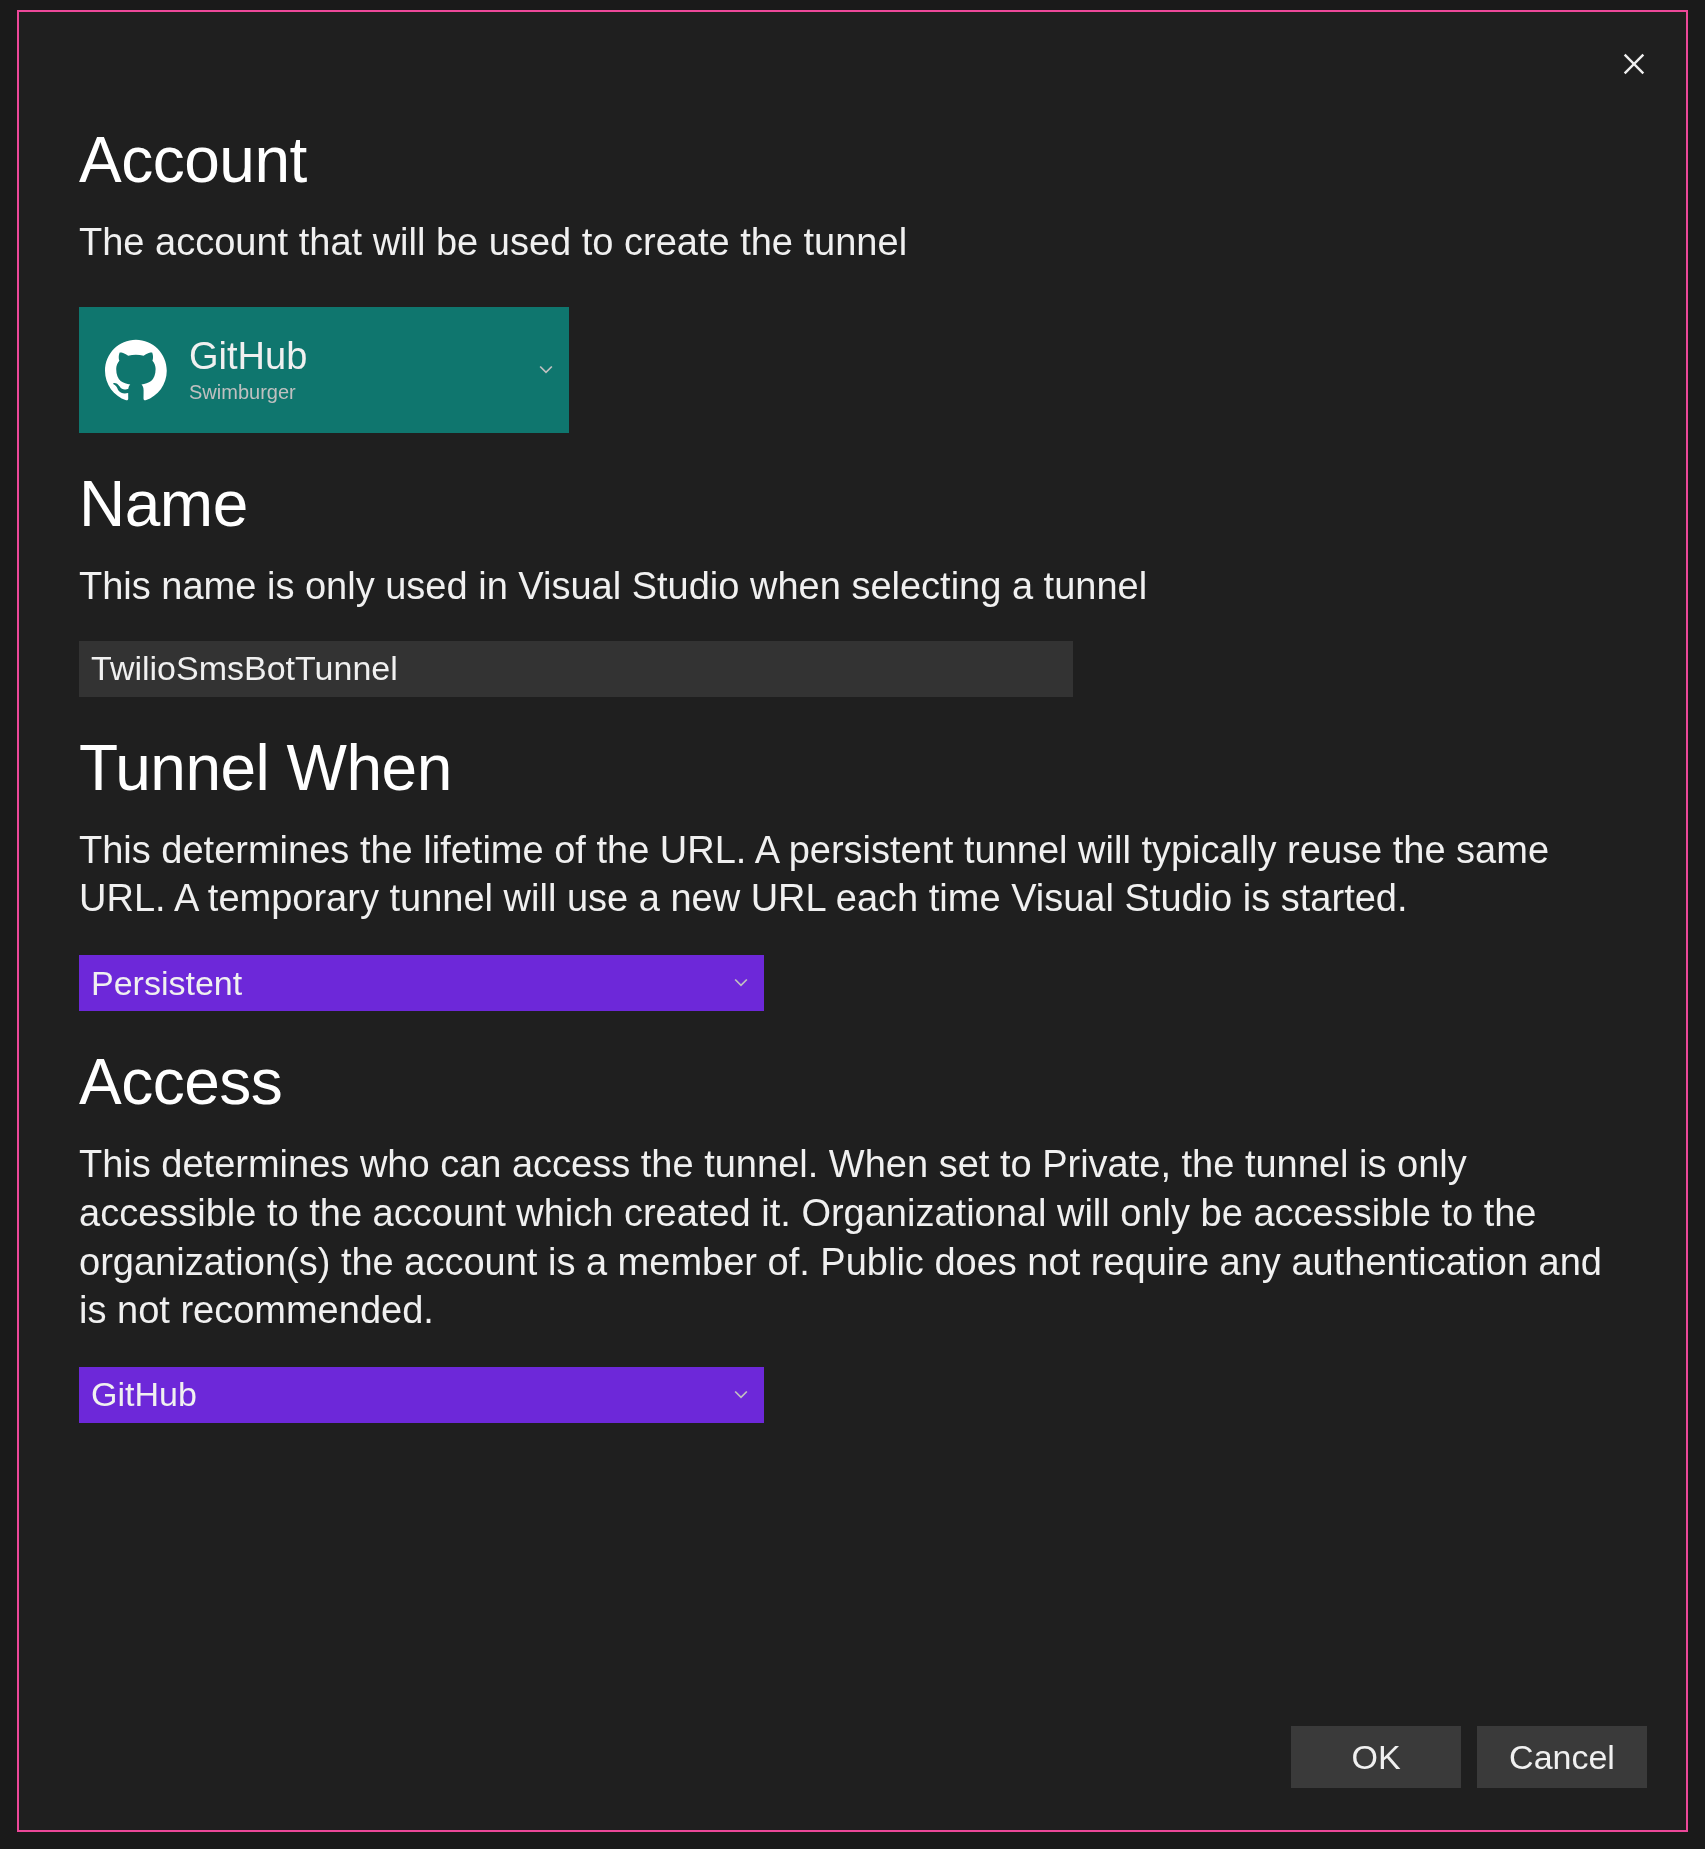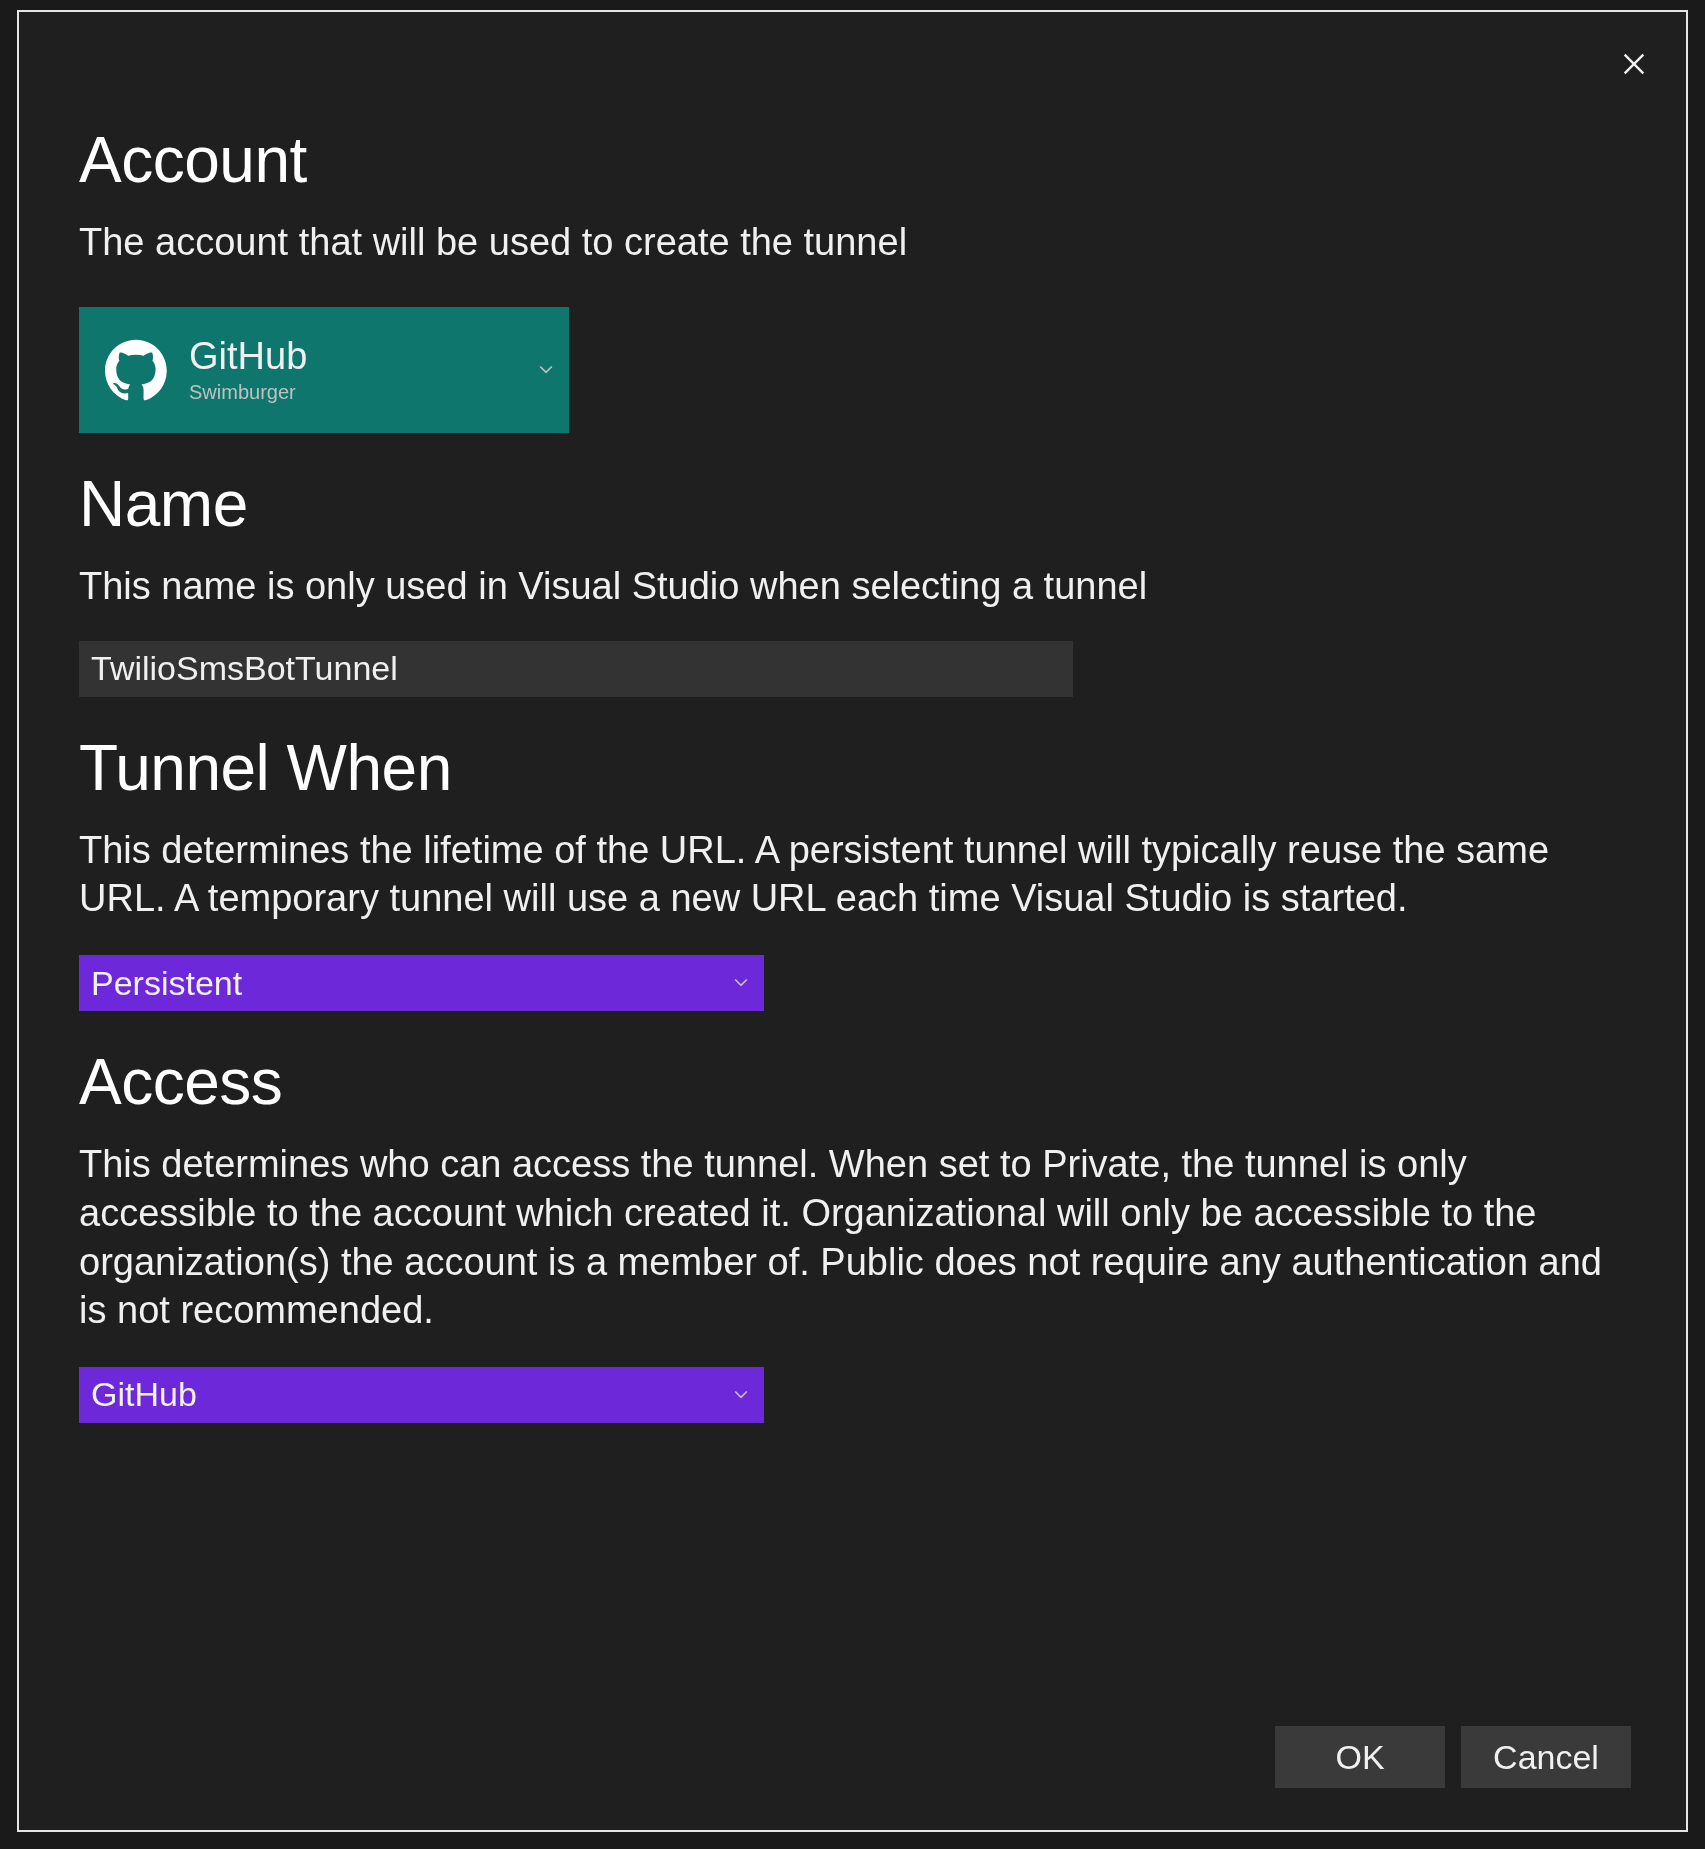--- a/index.html
+++ b/index.html
@@ -16,21 +16,21 @@
       position: relative;
       overflow: hidden;
     }
     .dialog {
       position: absolute;
       top: 10px;
       left: 17px;
       right: 17px;
       bottom: 17px;
       background: #1f1f1f;
-      border: 2px solid #e5e5e5;
+      border: 2px solid #ec4899;
       padding: 60px 60px 24px 60px;
     }
     .close-btn {
       position: absolute;
       top: 32px;
       right: 32px;
       width: 40px;
       height: 40px;
       display: flex;
       align-items: center;
@@ -145,21 +145,21 @@
       top: 50%;
       transform: translateY(-50%);
     }
     .combo .caret2 svg {
       width: 14px;
       height: 10px;
       display: block;
     }
     .button-row {
       position: absolute;
-      right: 55px;
+      right: 39px;
       bottom: 42px;
       display: flex;
       gap: 16px;
     }
     .vs-button {
       min-width: 170px;
       height: 62px;
       background: #3a3a3a;
       border: none;
       color: #f0f0f0;

